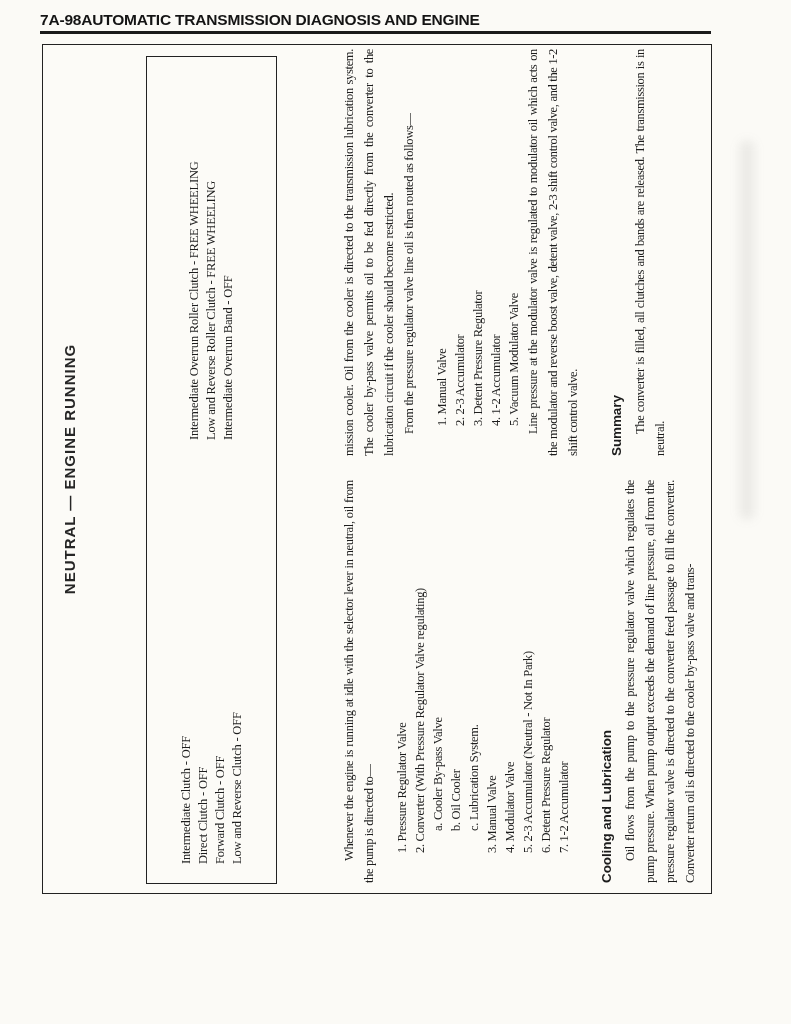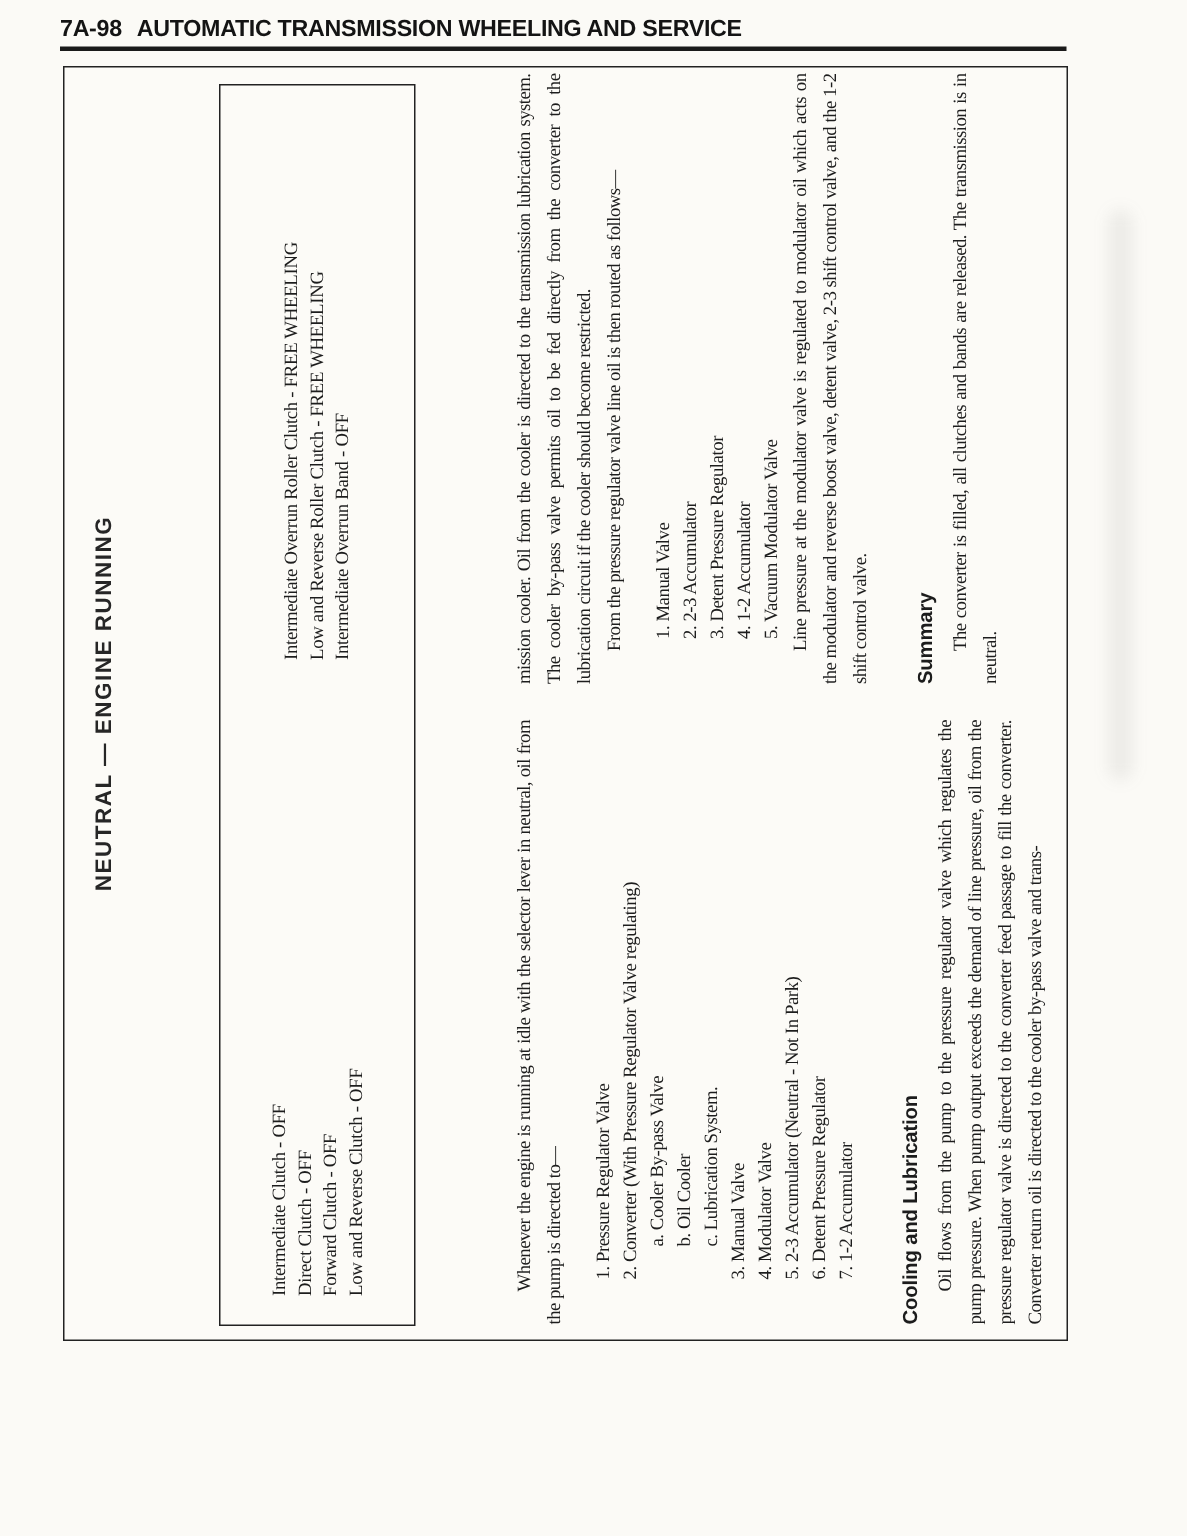--- a/index.html
+++ b/index.html
@@ -27,21 +27,21 @@
     position: absolute;
     left: 40px;
     top: 11px;
     font-family: "Liberation Sans", sans-serif;
     font-weight: bold;
     font-size: 15.5px;
     letter-spacing: -0.2px;
     color: #141414;
     white-space: nowrap;
   }
-  .page-header .code { margin-right: 10px; }
+  .page-header .code { }
   .header-rule {
     position: absolute;
     left: 40px;
     top: 31px;
     width: 671px;
     height: 2.5px;
     background: #1a1a1a;
   }
   
   .landscape {
@@ -125,21 +125,21 @@
   .subheading + p { margin-top: 6px; }
   .gap-before { margin-top: 26px; }
   .list-follow { margin-top: 14px; }
 </style>
 </head>
 <body>
 
 <div class="scan-noise"></div>
 
 <div class="page-header">
-  <span class="code">7A-98</span><span>AUTOMATIC TRANSMISSION WHEELING AND SERVICE</span>
+  <span class="code">7A-98</span><span>AUTOMATIC TRANSMISSION DIAGNOSIS AND ENGINE</span>
 </div>
 <div class="header-rule"></div>
 
 <div class="landscape">
 
   <div class="landscape-title">NEUTRAL — ENGINE RUNNING</div>
 
   <div class="state-box">
     <div class="state-col left">
       <div>Intermediate Clutch - OFF</div>

